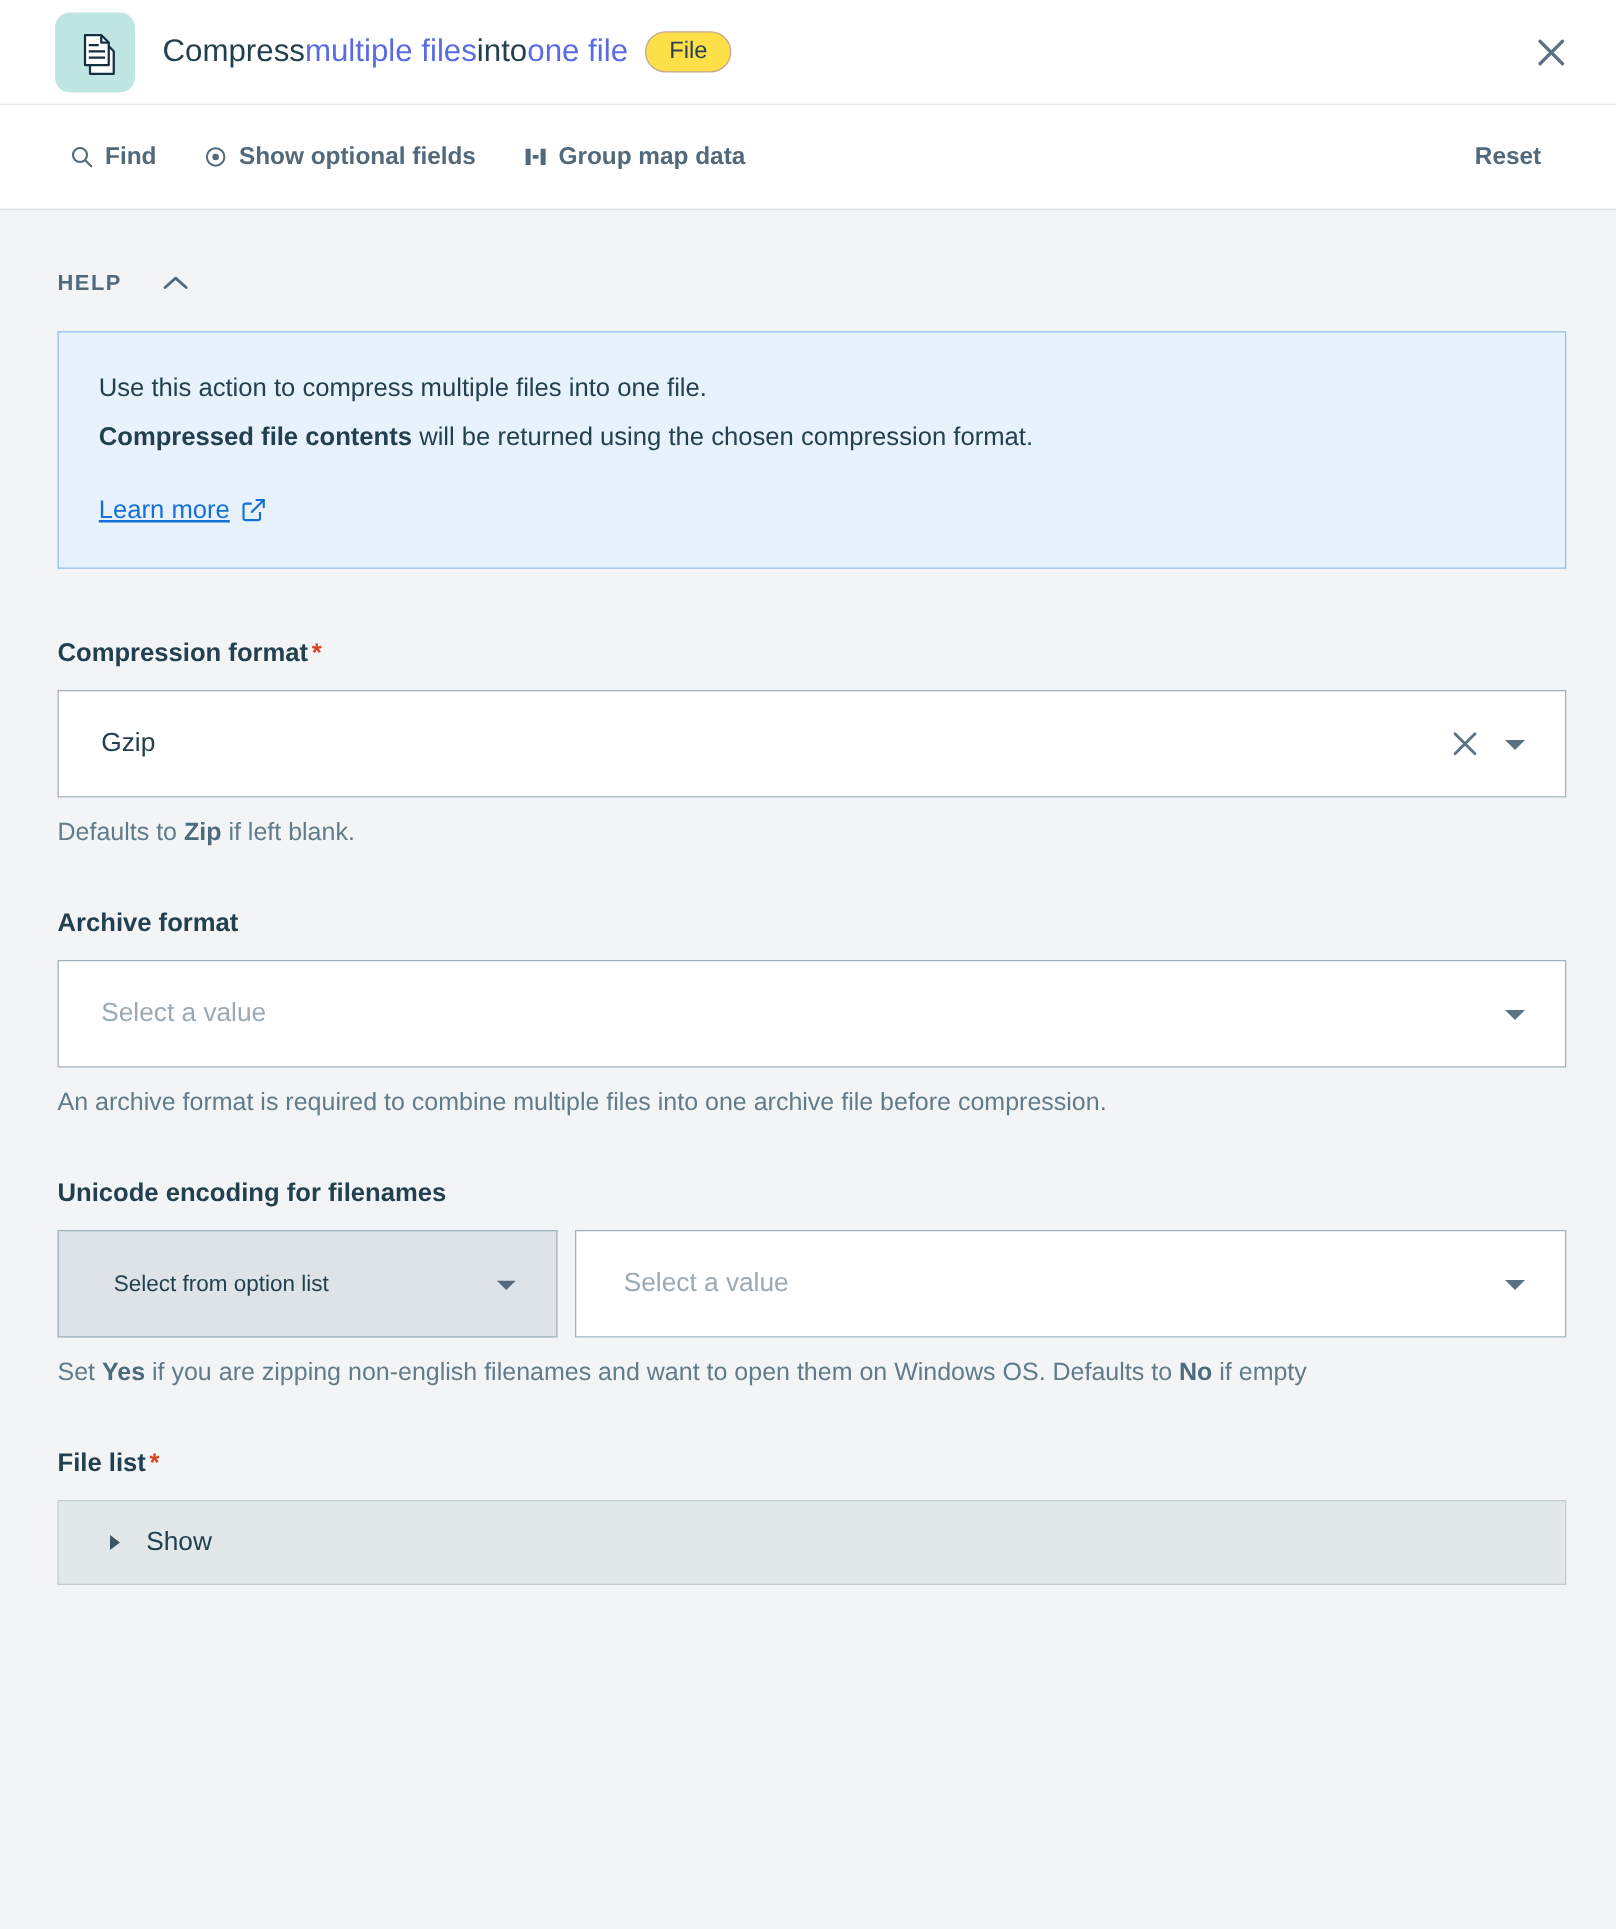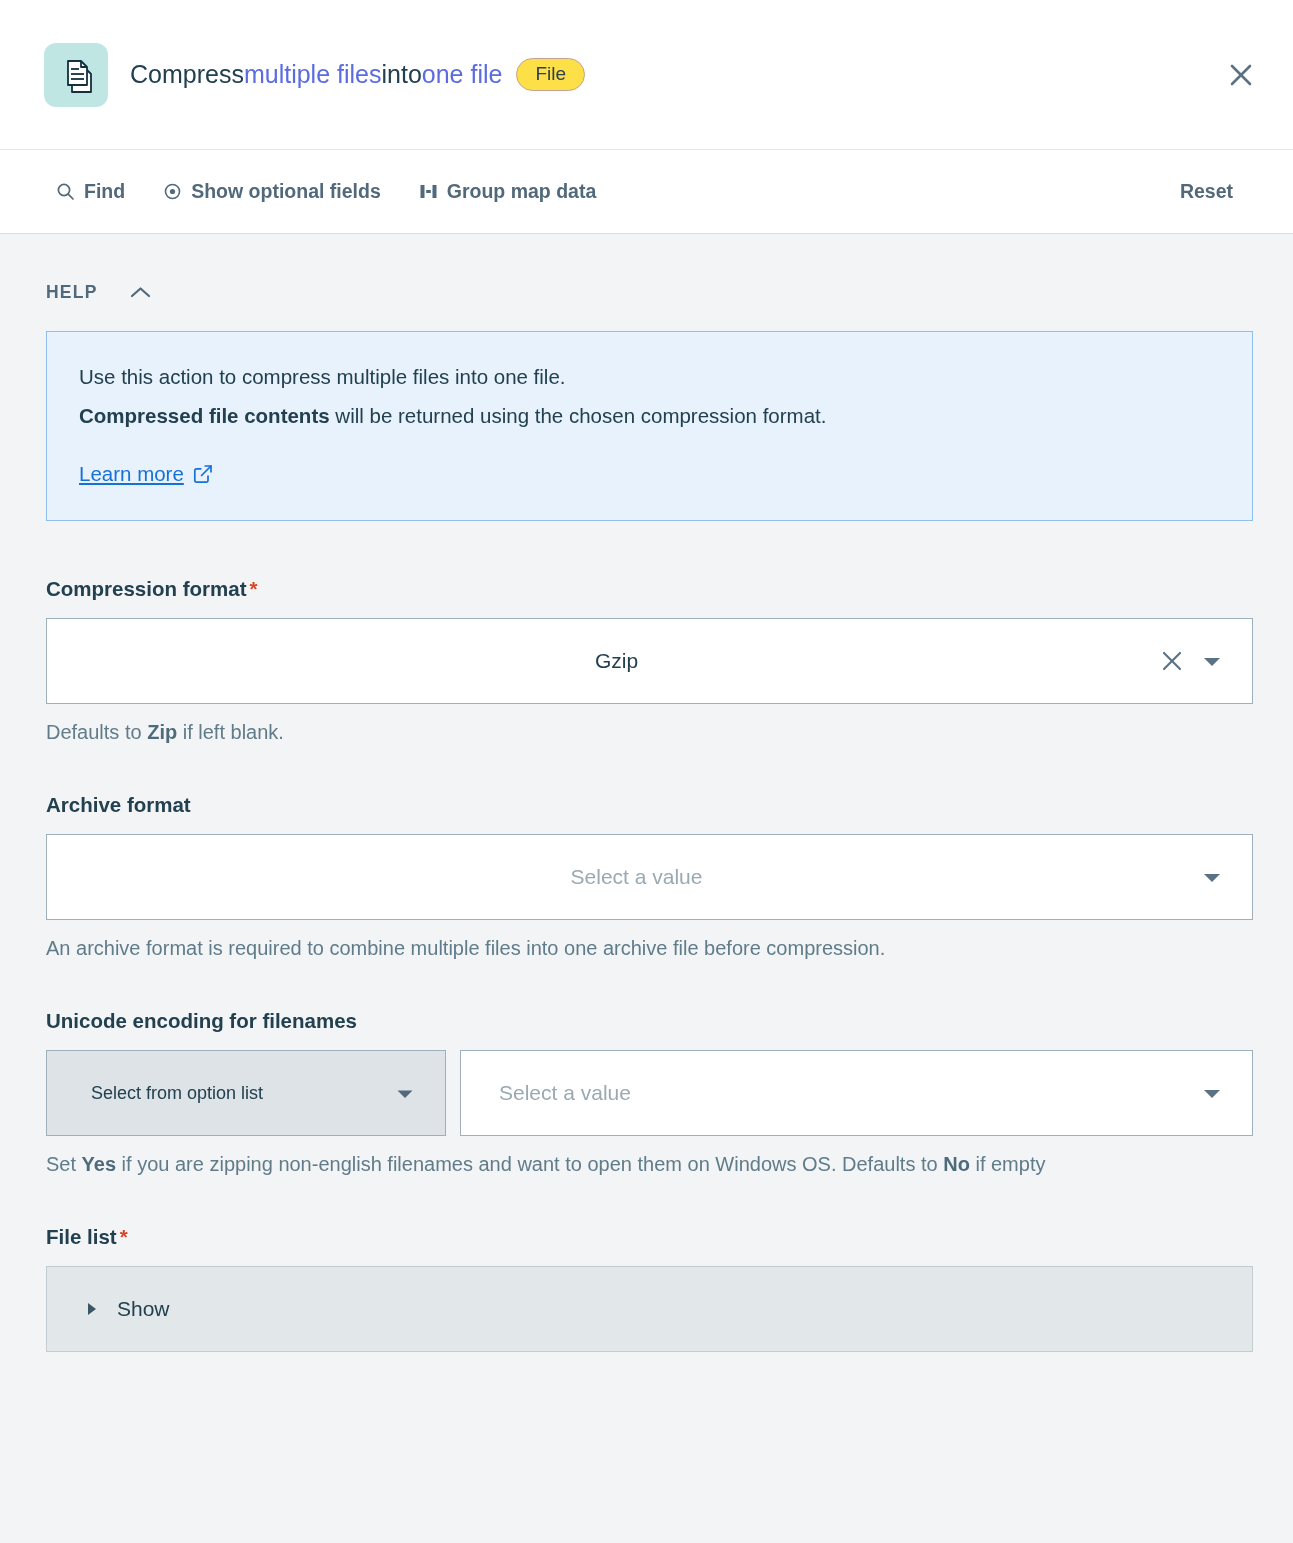--- a/index.html
+++ b/index.html
@@ -8,21 +8,21 @@
     width: 1293px;
     height: 1543px;
     background: #f2f4f5;
     font-family: "Liberation Sans", sans-serif;
     color: #2c4250;
     overflow: hidden;
   }
 
   
   .header {
-    height: 150px;
+    height: 84px;
     background: #ffffff;
     border-bottom: 1px solid #e4e7e9;
     display: flex;
     align-items: center;
     padding: 0 30px 0 44px;
   }
   .header-left {
     display: flex;
     align-items: center;
     flex: 1 1 auto;
@@ -153,21 +153,20 @@
   .req { color: #d64527; font-weight: bold; margin-left: 3px; }
 
   .input-box {
     height: 86px;
     background: #ffffff;
     border: 1px solid #9fb0ba;
     display: flex;
     align-items: center;
     padding: 0 20px 0 34px;
     cursor: text;
-    text-align: center;
   }
   .input-value {
     flex: 1 1 auto;
     font-size: 21px;
     color: #22404f;
   }
   .input-value.placeholder { color: #9aa9b2; }
   .icon-btn {
     width: 40px; height: 40px;
     display: flex; align-items: center; justify-content: center;
@@ -205,21 +204,21 @@
     border: 1px solid #9fb0ba;
     display: flex;
     align-items: center;
     padding: 0 20px 0 38px;
     cursor: pointer;
   }
 
   .collapsible {
     background: #e2e8ea;
     border: 1px solid #c3ccd1;
-    height: 86px;
+    height: 68px;
     display: flex;
     align-items: center;
     padding-left: 38px;
     cursor: pointer;
     gap: 18px;
   }
   .collapsible .show-text {
     font-size: 21px;
     color: #22404f;
   }

